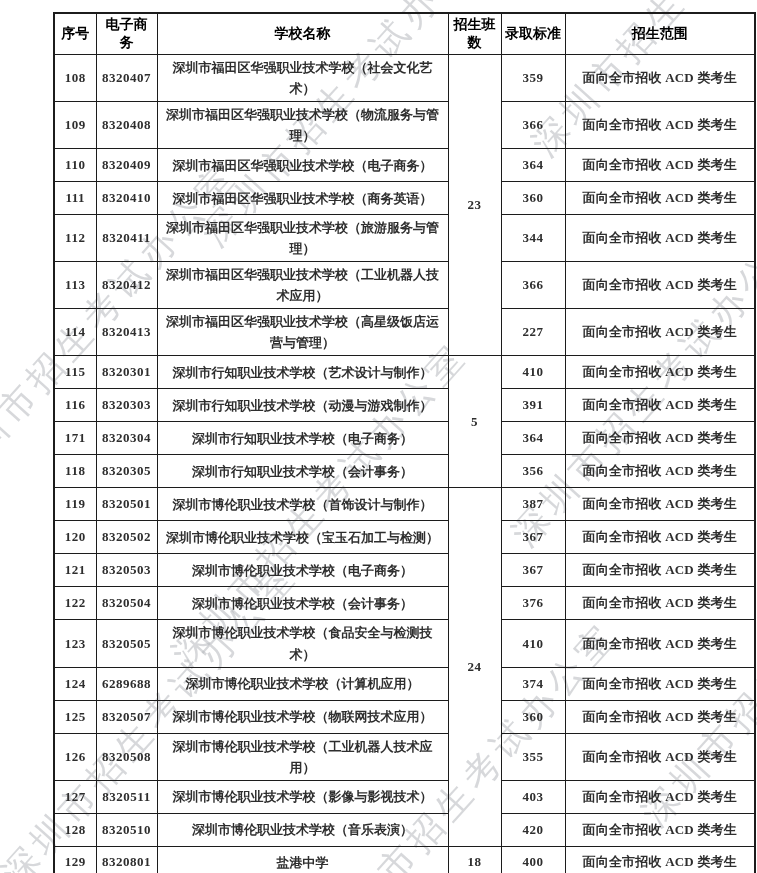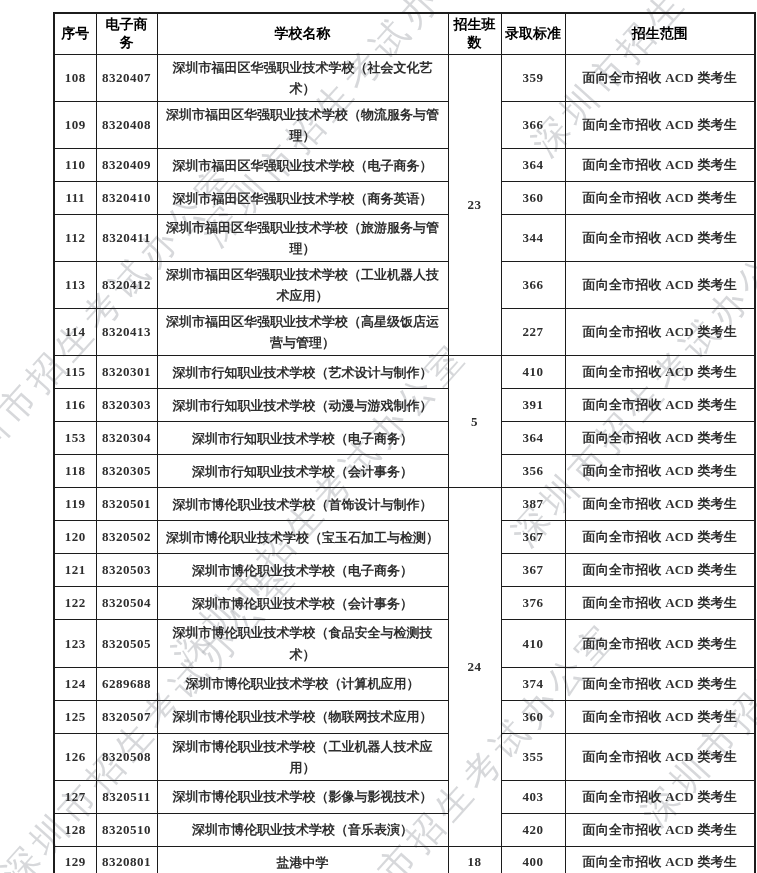--- a/index.html
+++ b/index.html
@@ -167,21 +167,21 @@
           <td class="scope-cell">面向全市招收 ACD 类考生</td>
         </tr>
         <tr>
           <td class="serial-cell">116</td>
           <td class="school-code-cell">8320303</td>
           <td class="school-name-cell">深圳市行知职业技术学校（动漫与游戏制作）</td>
           <td class="score-cell">391</td>
           <td class="scope-cell">面向全市招收 ACD 类考生</td>
         </tr>
         <tr>
-          <td class="serial-cell">153</td>
+          <td class="serial-cell">171</td>
           <td class="school-code-cell">8320304</td>
           <td class="school-name-cell">深圳市行知职业技术学校（电子商务）</td>
           <td class="score-cell">364</td>
           <td class="scope-cell">面向全市招收 ACD 类考生</td>
         </tr>
         <tr>
           <td class="serial-cell">118</td>
           <td class="school-code-cell">8320305</td>
           <td class="school-name-cell">深圳市行知职业技术学校（会计事务）</td>
           <td class="score-cell">356</td>

